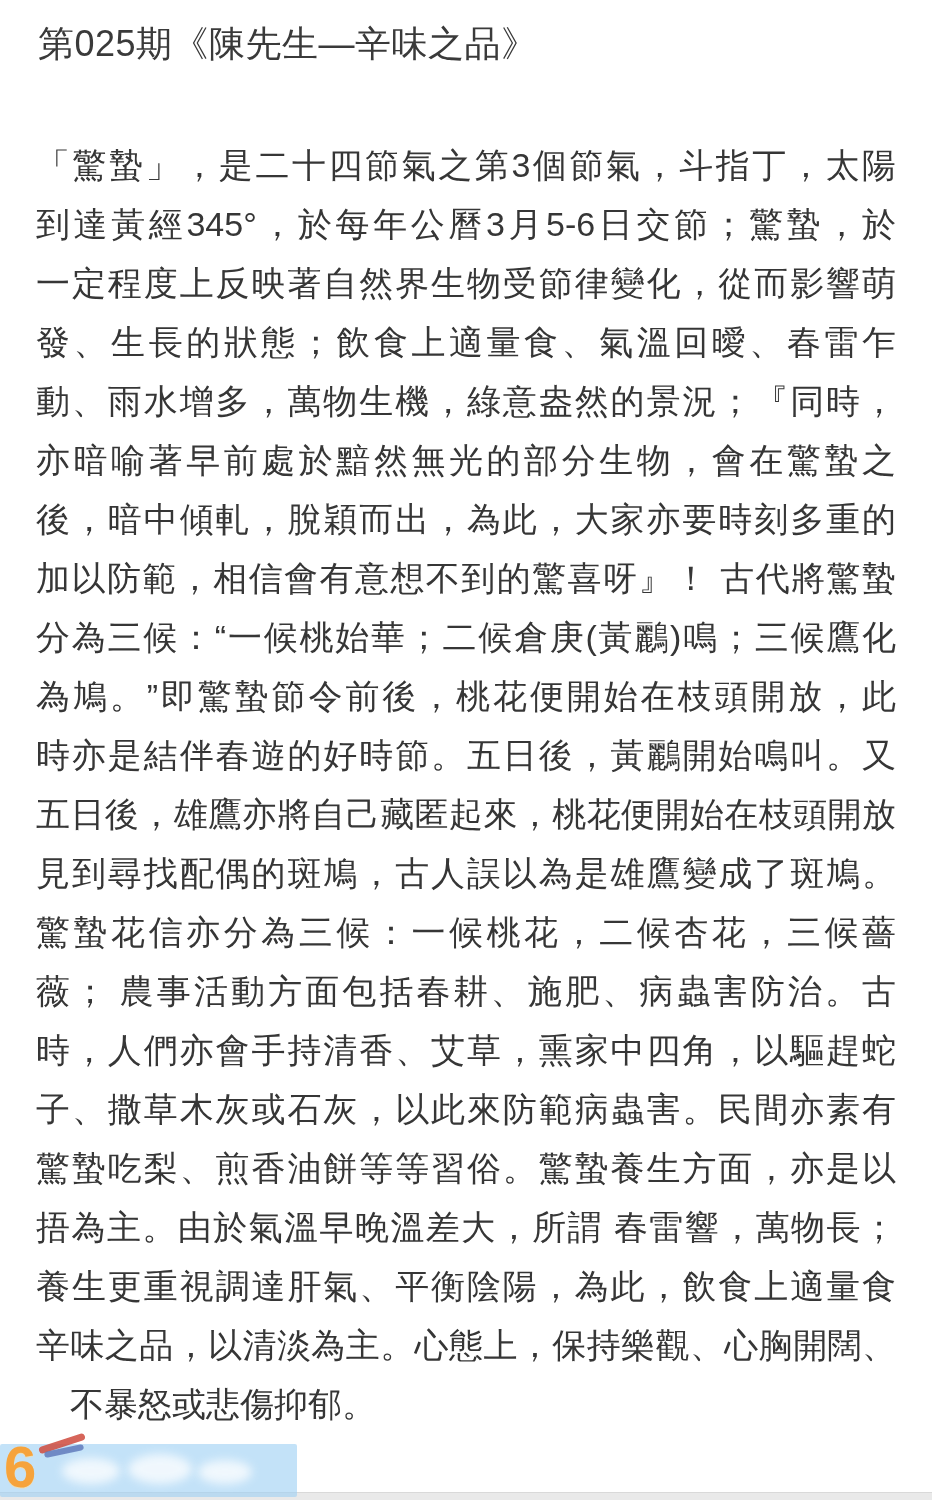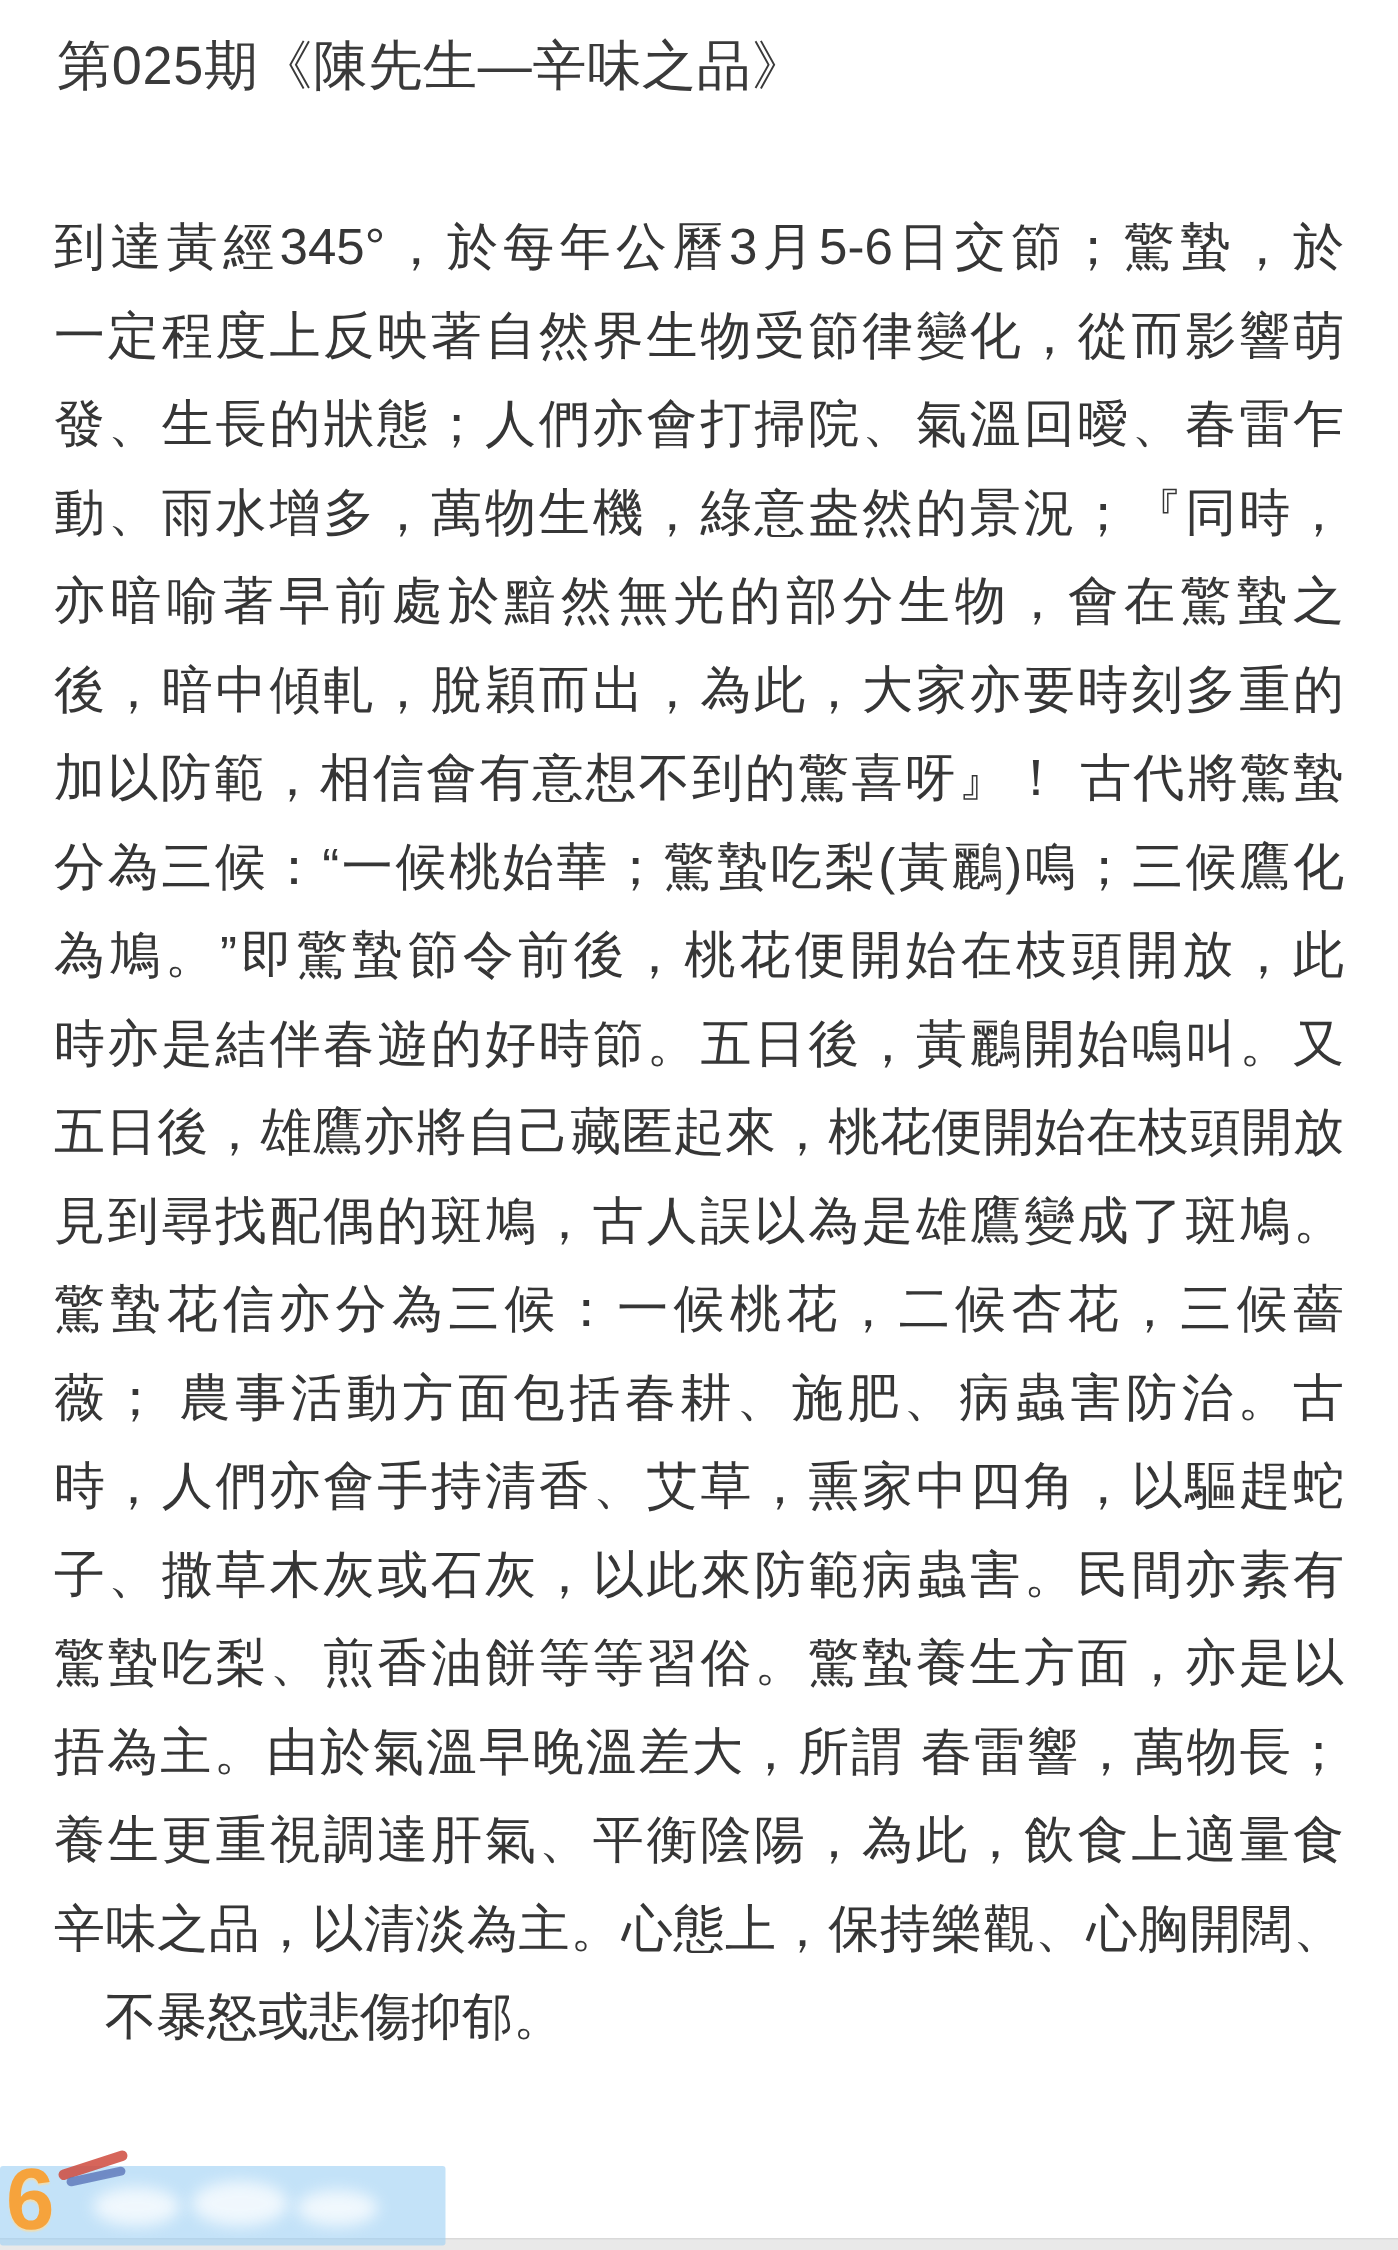--- a/index.html
+++ b/index.html
@@ -96,28 +96,29 @@
   .blob.b3{left:198px;top:16px;width:54px;height:24px;}
 </style>
 </head>
 <body>
 
 <div class="page">
 
   <h1 class="title">第025期《陳先生—辛味之品》</h1>
 
   <div class="article">
+    <div class="line">「驚蟄」，是二十四節氣之第3個節氣，斗指丁，太陽</div>
     <div class="line">到達黃經345°，於每年公曆3月5-6日交節；驚蟄，於</div>
     <div class="line">一定程度上反映著自然界生物受節律變化，從而影響萌</div>
-    <div class="line">發、生長的狀態；人們亦會打掃院、氣溫回曖、春雷乍</div>
+    <div class="line">發、生長的狀態；飲食上適量食、氣溫回曖、春雷乍</div>
     <div class="line">動、雨水增多，萬物生機，綠意盎然的景況；『同時，</div>
     <div class="line">亦暗喻著早前處於黯然無光的部分生物，會在驚蟄之</div>
     <div class="line">後，暗中傾軋，脫穎而出，為此，大家亦要時刻多重的</div>
     <div class="line">加以防範，相信會有意想不到的驚喜呀』！ 古代將驚蟄</div>
-    <div class="line">分為三候：“一候桃始華；驚蟄吃梨(黃鸝)鳴；三候鷹化</div>
+    <div class="line">分為三候：“一候桃始華；二候倉庚(黃鸝)鳴；三候鷹化</div>
     <div class="line">為鳩。”即驚蟄節令前後，桃花便開始在枝頭開放，此</div>
     <div class="line">時亦是結伴春遊的好時節。五日後，黃鸝開始鳴叫。又</div>
     <div class="line">五日後，雄鷹亦將自己藏匿起來，桃花便開始在枝頭開放</div>
     <div class="line">見到尋找配偶的斑鳩，古人誤以為是雄鷹變成了斑鳩。</div>
     <div class="line">驚蟄花信亦分為三候：一候桃花，二候杏花，三候薔</div>
     <div class="line">薇； 農事活動方面包括春耕、施肥、病蟲害防治。古</div>
     <div class="line">時，人們亦會手持清香、艾草，熏家中四角，以驅趕蛇</div>
     <div class="line">子、撒草木灰或石灰，以此來防範病蟲害。民間亦素有</div>
     <div class="line">驚蟄吃梨、煎香油餅等等習俗。驚蟄養生方面，亦是以</div>
     <div class="line">捂為主。由於氣溫早晚溫差大，所謂 春雷響，萬物長；</div>

